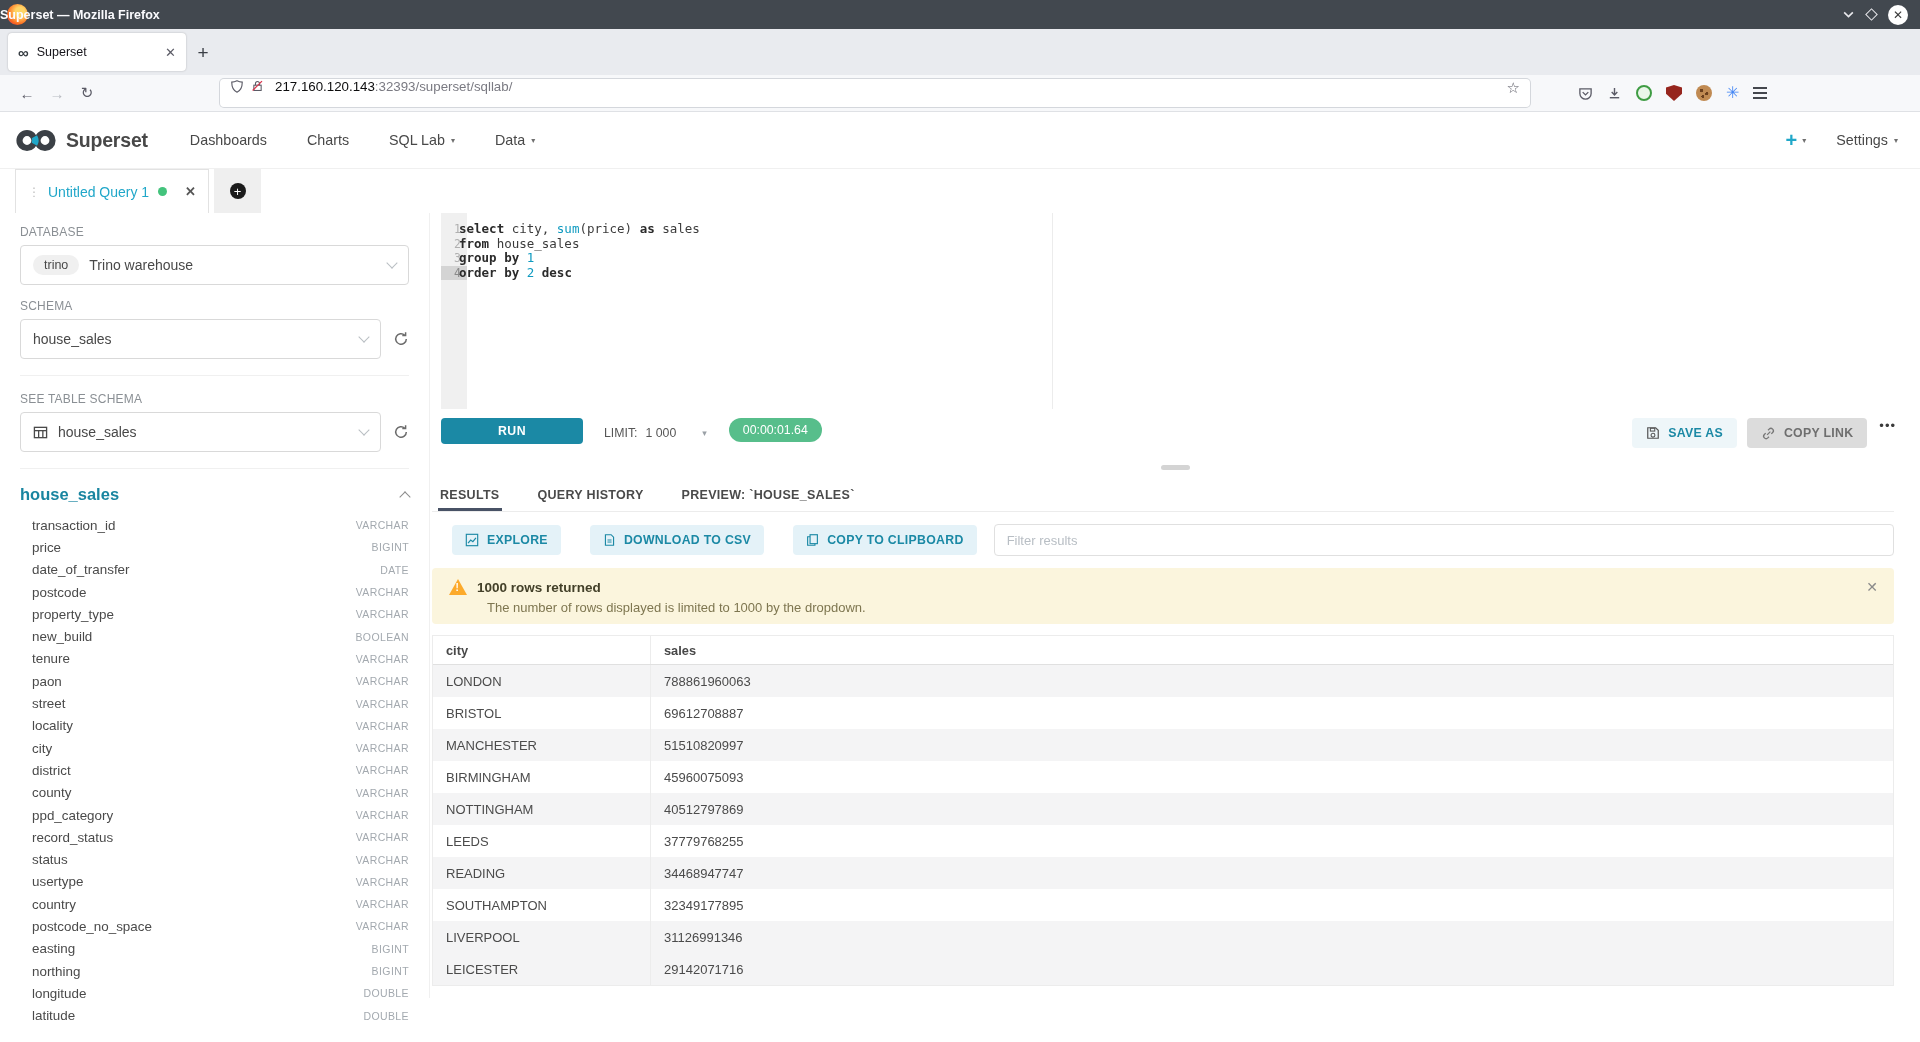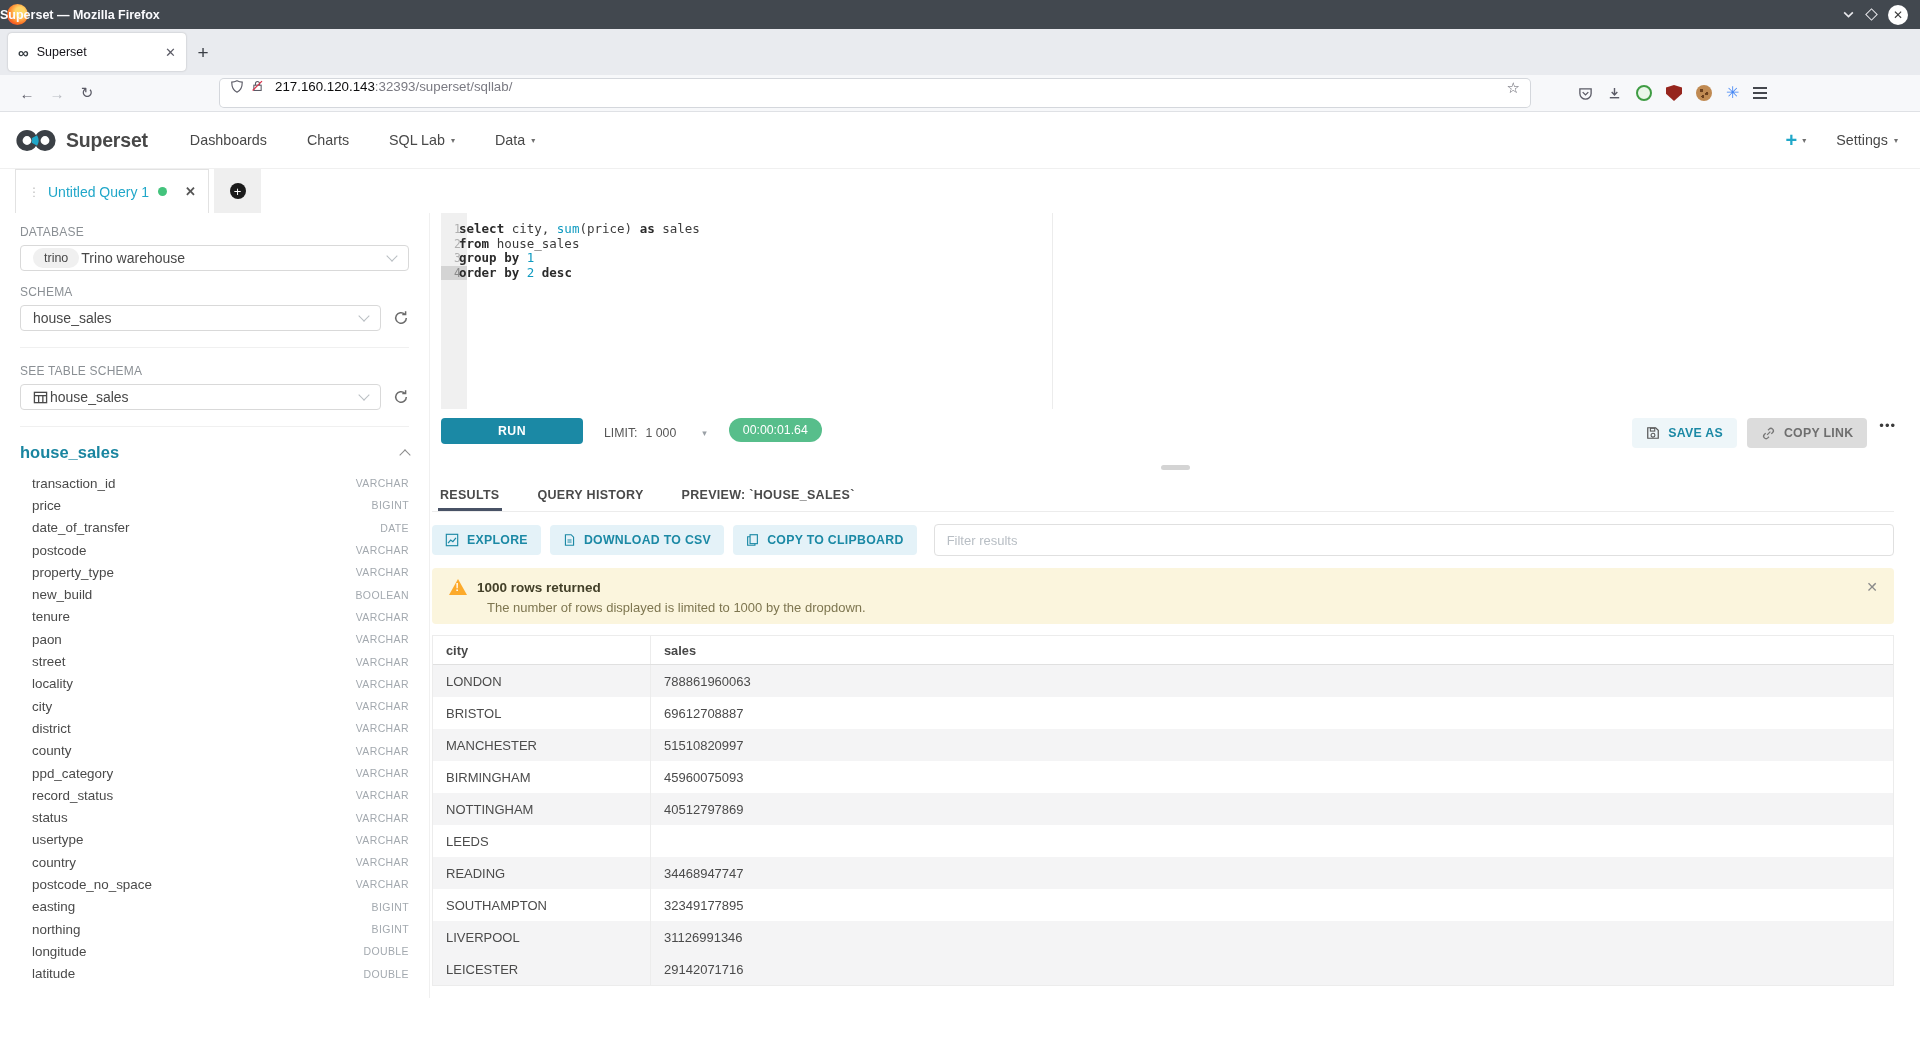--- a/index.html
+++ b/index.html
@@ -68,22 +68,22 @@
   .qtab-close { margin-left:auto; color:#565656; font-size:13px; font-weight:bold; }
   .addtab { width:47px; margin-left:5px; background:#efefef; display:flex; align-items:center; justify-content:center; }
   .addtab-circle { width:16px; height:16px; border-radius:50%; background:#1b1b1b; color:#fff; font-size:13px;
     display:flex; align-items:center; justify-content:center; line-height:1; }
 
   
   .content { display:flex; height:785px; }
   .sidebar { width:430px; border-right:1px solid #f0f0f0; padding:12px 20px 0 20px; flex:none; }
   .sec-label { font-size:12px; color:#8a8f94; margin-bottom:6px; letter-spacing:.2px; }
   .sel-row { display:flex; align-items:center; gap:12px; }
-  .select { flex:1; height:26px; border:1px solid #d9d9d9; border-radius:4px; background:#fff;
-    display:flex; align-items:center; padding:0 12px; gap:2px; }
+  .select { flex:1; height:40px; border:1px solid #d9d9d9; border-radius:4px; background:#fff;
+    display:flex; align-items:center; padding:0 12px; gap:10px; }
   .pill { background:#f0f0f0; border-radius:12px; padding:3px 11px; font-size:12.5px; color:#484848; }
   .sel-value { flex:1; font-size:14px; color:#484848; }
   .chev { width:8px; height:8px; border-right:1.6px solid #b9bec3; border-bottom:1.6px solid #b9bec3;
     transform:rotate(45deg); margin-top:-4px; flex:none; }
   .chev-up { transform:rotate(-135deg); margin-top:4px; border-color:#8b8b8b; }
   .divider { border-top:1px solid #f0f0f0; margin:16px 0; }
   .sb-space { height:14px; }
   .tbl-head { display:flex; align-items:center; justify-content:space-between; margin:2px 0 10px 0; }
   .tbl-name { font-size:16.5px; font-weight:bold; color:#1985a0; }
   .cols { }
@@ -124,21 +124,21 @@
   .handle { width:29px; height:5px; border-radius:3px; background:#d4d4d4; }
 
   
   .south { flex:1; padding:0 26px 0 2px; overflow:hidden; }
   .rtabs { display:flex; gap:34px; border-bottom:1px solid #ececec; padding-left:6px; }
   .rtab { padding:10px 2px 9px; font-size:12.5px; font-weight:bold; color:#4a4a4a; letter-spacing:.3px; }
   .rtab.active { box-shadow:inset 0 -3px 0 0 #485265; }
   .actions { display:flex; align-items:center; margin-top:12px; gap:9px; }
   .act-btn { height:30px; border:none; border-radius:4px; background:#e4f2f8; color:#1b89a5;
     display:flex; align-items:center; gap:8px; padding:0 13px; font-family:inherit;
-    font-weight:bold; font-size:12.3px; letter-spacing:.3px; }
+    font-weight:bold; font-size:12.3px; letter-spacing:.3px;margin-left:20px; }
   .filter-input { flex:1; height:32px; margin-left:8px; border:1px solid #e0e0e0; border-radius:4px;
     padding:0 12px; font-size:13px; color:#484848; font-family:inherit; }
   .filter-input::placeholder { color:#b8bec4; }
 
   .banner { position:relative; margin-top:12px; height:56px; background:#fbf5dd; border-radius:4px; padding:11px 40px 0 17px; }
   .banner-row1 { display:flex; align-items:center; gap:10px; }
   .tri { position:relative; width:0; height:0; border-left:9px solid transparent; border-right:9px solid transparent;
     border-bottom:16px solid #fcaa2b; }
   .tri::after { content:"!"; position:absolute; left:-2.5px; top:3px; color:#fff; font-size:10px; font-weight:bold; }
   .banner-title { font-size:13.5px; font-weight:bold; color:#434029; }
@@ -553,20 +553,21 @@
               <div class="rt-row">
                 <div class="rt-cell c1">BIRMINGHAM</div>
                 <div class="rt-cell c2">45960075093</div>
               </div>
               <div class="rt-row striped">
                 <div class="rt-cell c1">NOTTINGHAM</div>
                 <div class="rt-cell c2">40512797869</div>
               </div>
               <div class="rt-row">
                 <div class="rt-cell c1">LEEDS</div>
+                <div class="rt-cell c2">37779768255</div>
               </div>
               <div class="rt-row striped">
                 <div class="rt-cell c1">READING</div>
                 <div class="rt-cell c2">34468947747</div>
               </div>
               <div class="rt-row">
                 <div class="rt-cell c1">SOUTHAMPTON</div>
                 <div class="rt-cell c2">32349177895</div>
               </div>
               <div class="rt-row striped">

